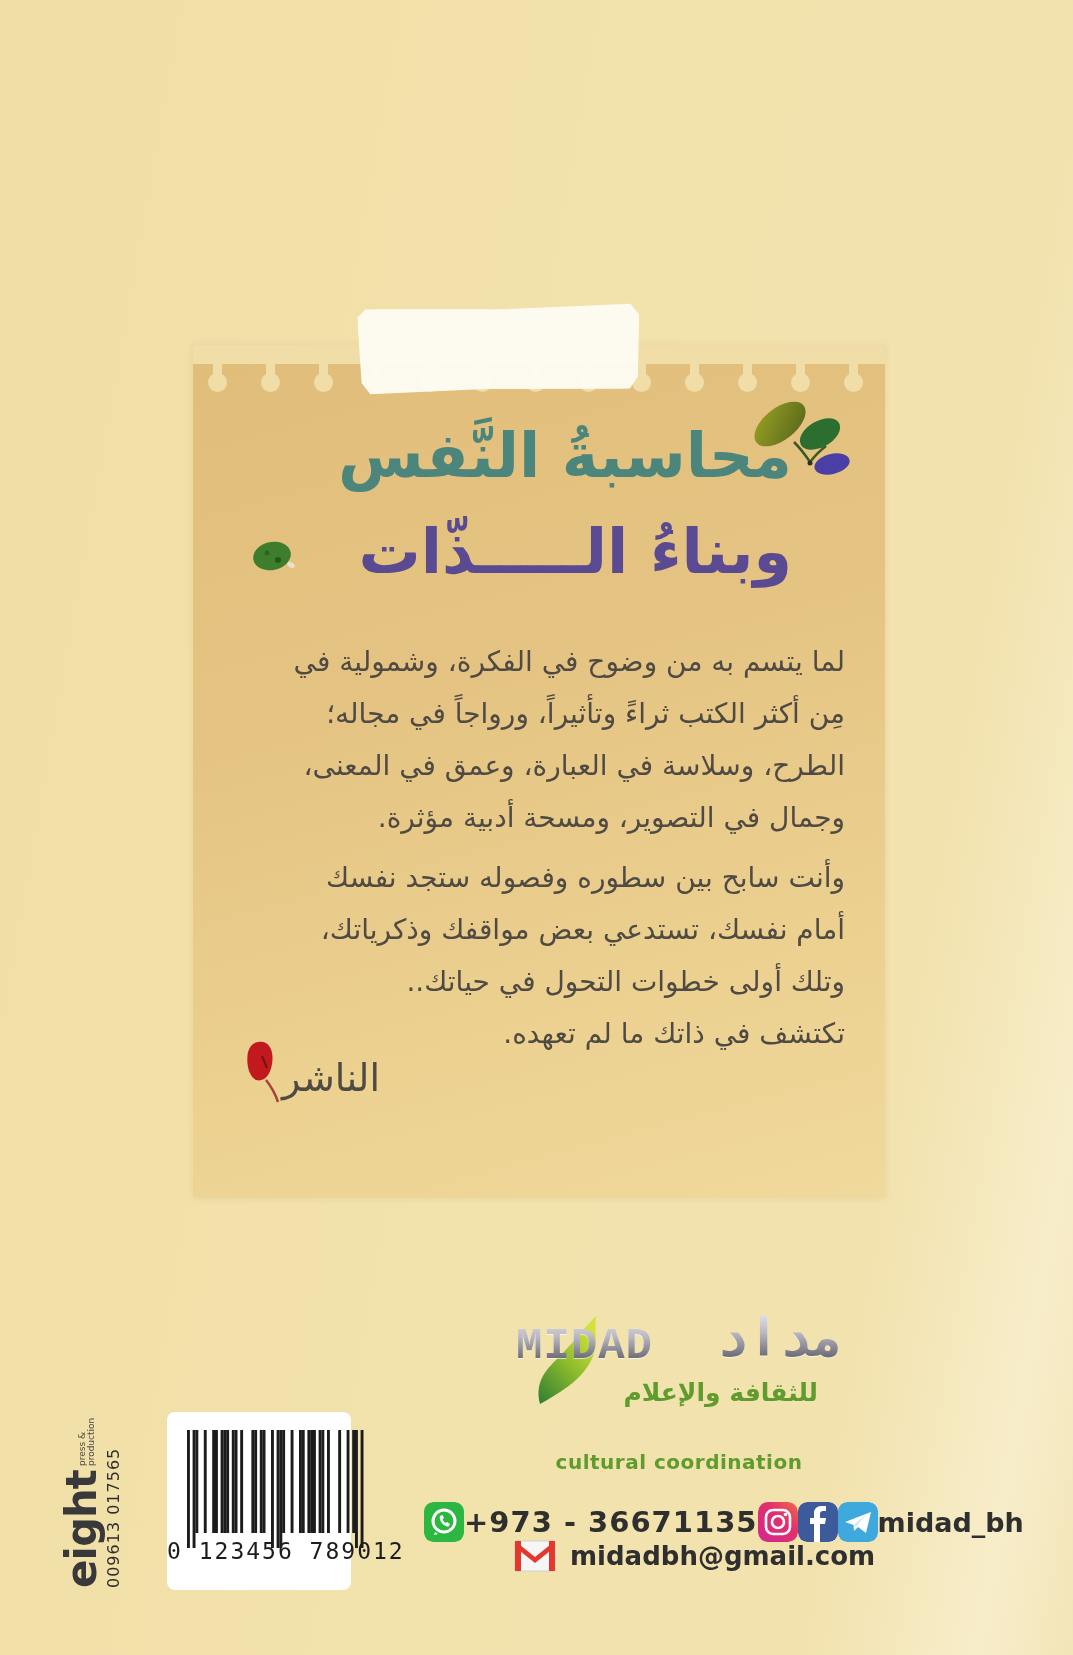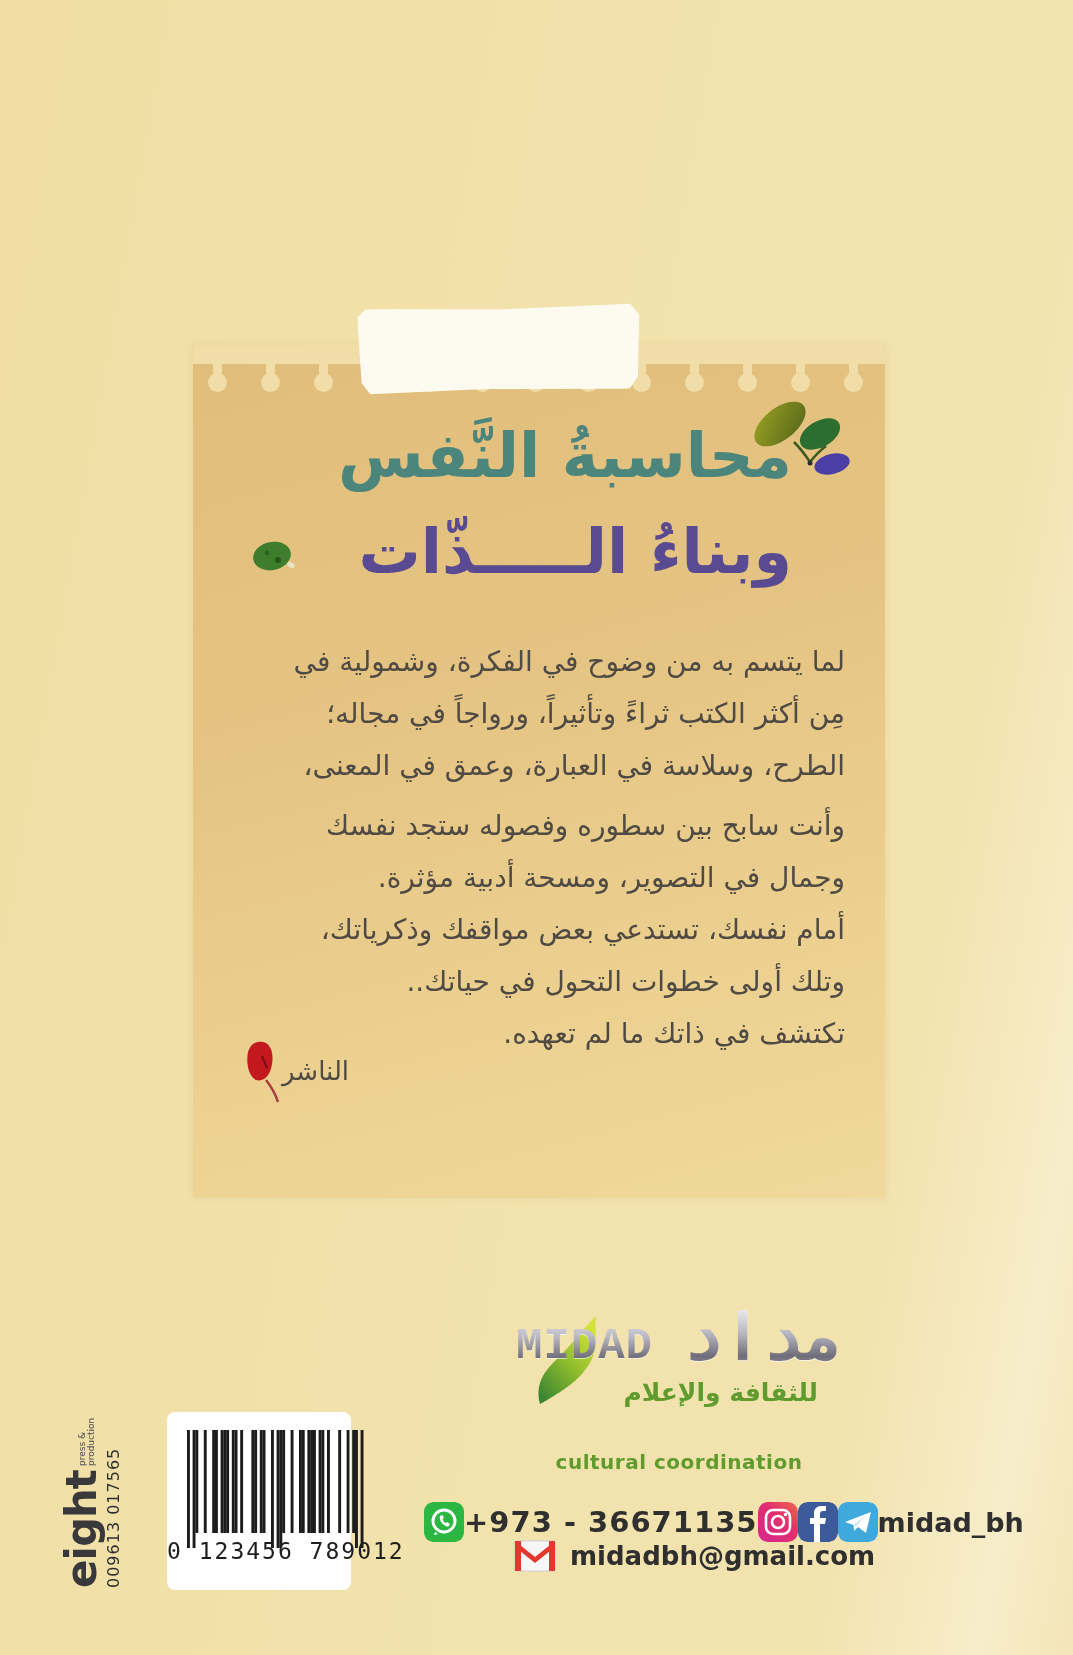--- a/index.html
+++ b/index.html
@@ -25,33 +25,33 @@
   }
   
   .title-line{position:absolute;right:281px;direction:rtl;white-space:nowrap;font-weight:bold;line-height:108px;}
   .title-1{top:402px;font-size:62px;color:#4b857b;}
   .title-2{top:498px;font-size:62px;color:#5a4a91;letter-spacing:1px;}
   
   .blurb{position:absolute;top:636px;right:228px;width:618px;direction:rtl;text-align:right;
          color:#4f4a43;font-size:28px;line-height:52px;}
   .blurb .line{white-space:nowrap;}
   .blurb .para-gap{margin-top:8px;}
-  .publisher-label{position:absolute;left:282px;top:1056px;direction:rtl;color:#4f4a43;font-size:26px;font-weight:500;}
+  .publisher-label{position:absolute;left:282px;top:1056px;direction:rtl;color:#4f4a43;font-size:38px;font-weight:500;}
   
   .deco{position:absolute;}
   
   .tagline{position:absolute;left:632px;top:1378px;width:186px;direction:rtl;text-align:right;
            font-size:25px;font-weight:bold;color:#5f9c2d;white-space:nowrap;}
   .brand-row{position:absolute;left:516px;top:1306px;width:326px;height:70px;
              display:flex;justify-content:space-between;align-items:flex-end;font-family:Liberation Mono, monospace;}
   .silver{background:linear-gradient(180deg,#e8e8ee 0%,#b9b8c2 35%,#6f6d79 70%,#a3a2ac 100%);
           -webkit-background-clip:text;background-clip:text;color:transparent;
           filter:drop-shadow(0 1px 0 rgba(255,255,255,0.6));font-weight:bold;}
   .midad-en{font-size:44px;letter-spacing:1px;line-height:60px;}
-  .midad-ar{font-size:66px;line-height:66px;direction:rtl;}
+  .midad-ar{font-size:52px;line-height:66px;direction:rtl;}
   .coordination{position:absolute;left:516px;top:1450px;width:326px;text-align:center;
                 font-size:20px;font-weight:bold;color:#5f9c2d;letter-spacing:0.5px;}
   .address{position:absolute;left:398px;top:1474px;width:504px;text-align:center;
            font-size:26px;font-weight:bold;color:#3e3e3e;}
   .contact-row{position:absolute;left:424px;top:1502px;display:flex;align-items:center;}
   .phone{font-size:29px;font-weight:bold;color:#2f2f2f;white-space:nowrap;letter-spacing:1px;}
   .handle{font-size:27px;font-weight:bold;color:#2f2f2f;white-space:nowrap;}
   .email-row{position:absolute;left:514px;top:1540px;display:flex;align-items:center;gap:14px;}
   .email{font-size:26px;font-weight:bold;color:#2f2f2f;white-space:nowrap;}
   .sq-icon{width:40px;height:40px;border-radius:9px;flex:none;}
@@ -121,22 +121,22 @@
     <path d="M26 42 Q34 52 38 64" stroke="#a8413f" stroke-width="2.5" fill="none"></path>
   </svg>
 
   <div class="title-line title-1">محاسبةُ النَّفس</div>
   <div class="title-line title-2">وبناءُ الـــــذّات</div>
 
   <div class="blurb">
     <div class="line">لما يتسم به من وضوح في الفكرة، وشمولية في</div>
     <div class="line">مِن أكثر الكتب ثراءً وتأثيراً، ورواجاً في مجاله؛</div>
     <div class="line">الطرح، وسلاسة في العبارة، وعمق في المعنى،</div>
+    <div class="line">وجمال في التصوير، ومسحة أدبية مؤثرة.</div>
     <div class="line para-gap">وأنت سابح بين سطوره وفصوله ستجد نفسك</div>
-    <div class="line">وجمال في التصوير، ومسحة أدبية مؤثرة.</div>
     <div class="line">أمام نفسك، تستدعي بعض مواقفك وذكرياتك،</div>
     <div class="line">وتلك أولى خطوات التحول في حياتك..</div>
     <div class="line">تكتشف في ذاتك ما لم تعهده.</div>
   </div>
   <div class="publisher-label">الناشر</div>
 
   <svg class="deco" style="left:526px;top:1314px;" width="96" height="92" viewBox="0 0 96 92">
     <defs>
       <linearGradient id="midleaf" x1="0" y1="1" x2="0.7" y2="0">
         <stop offset="0" stop-color="#2f7d33"></stop>

